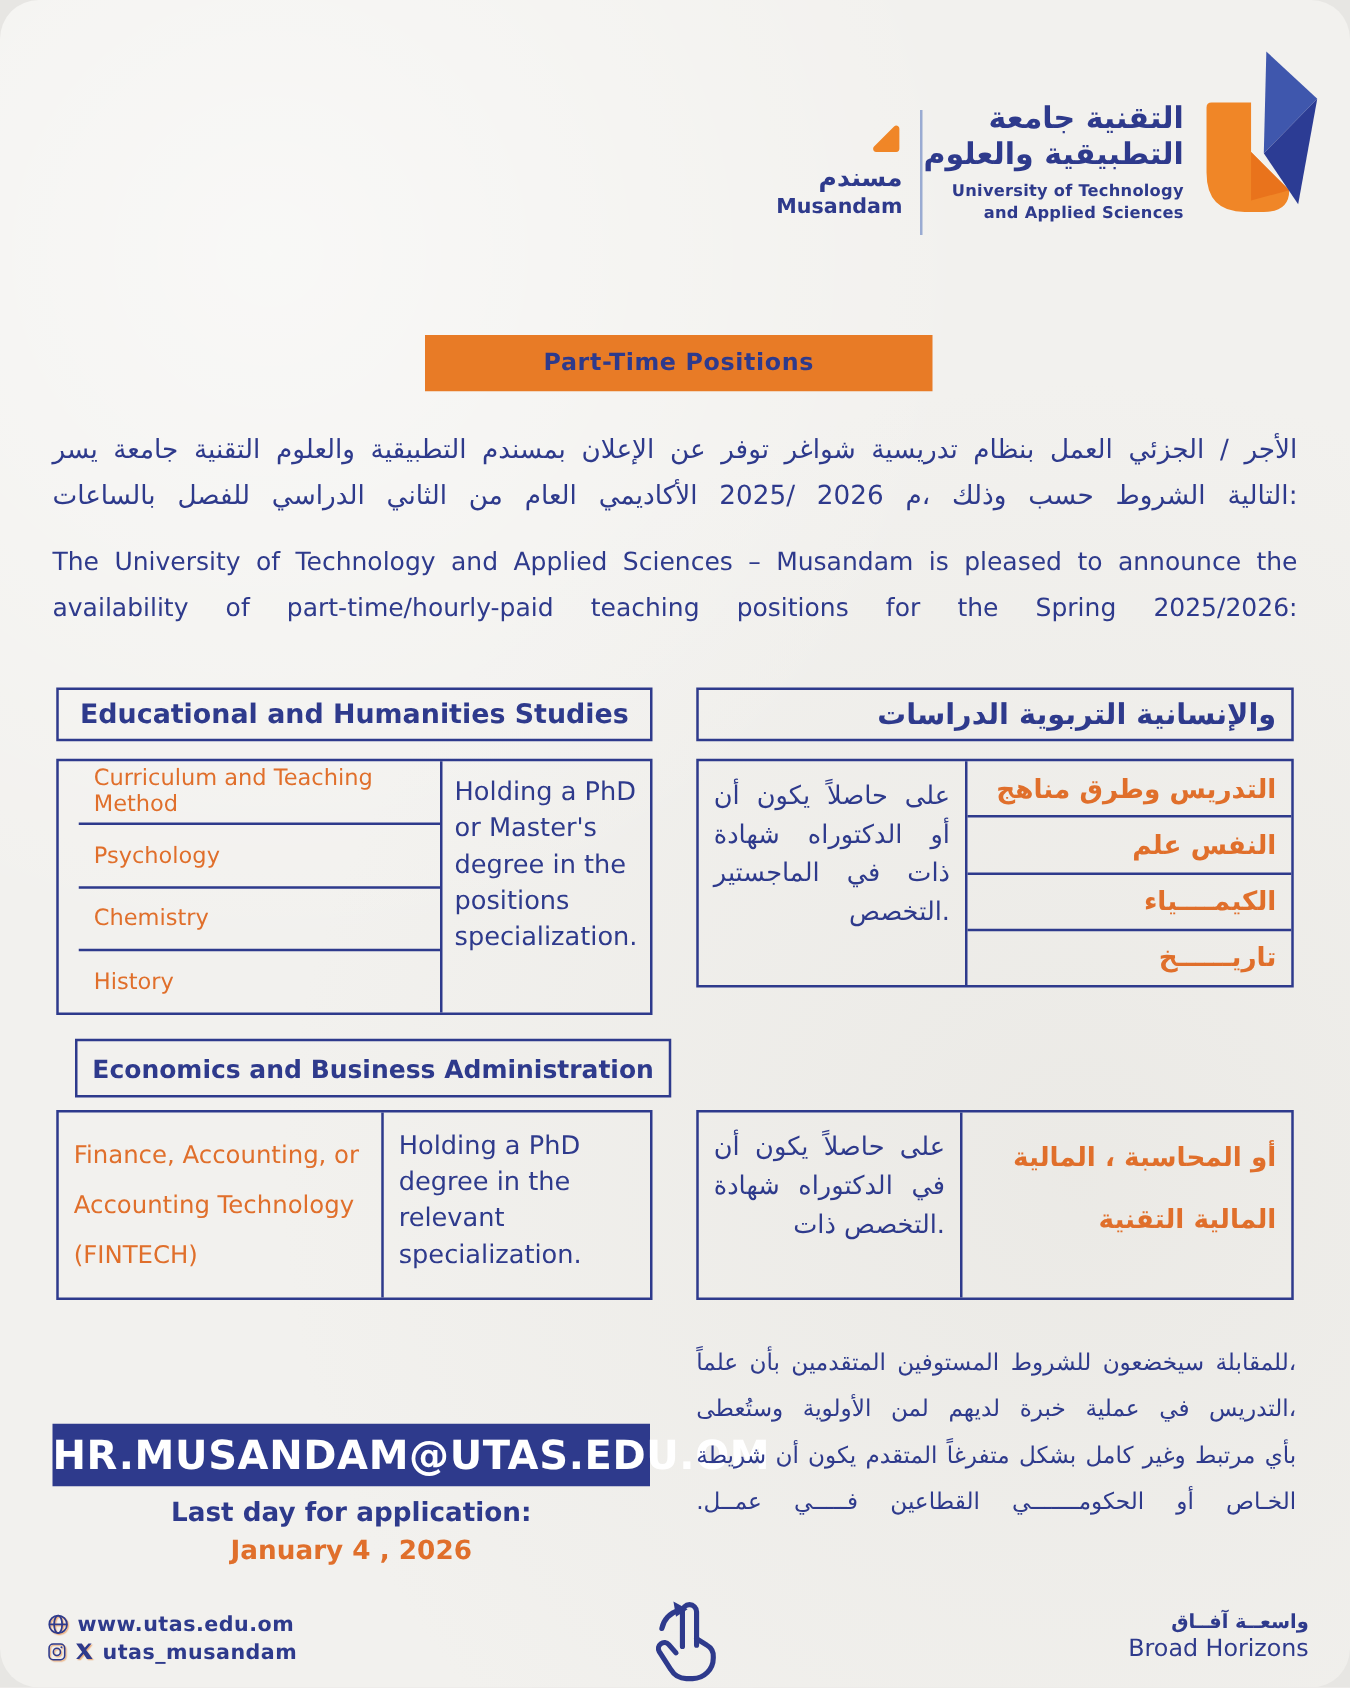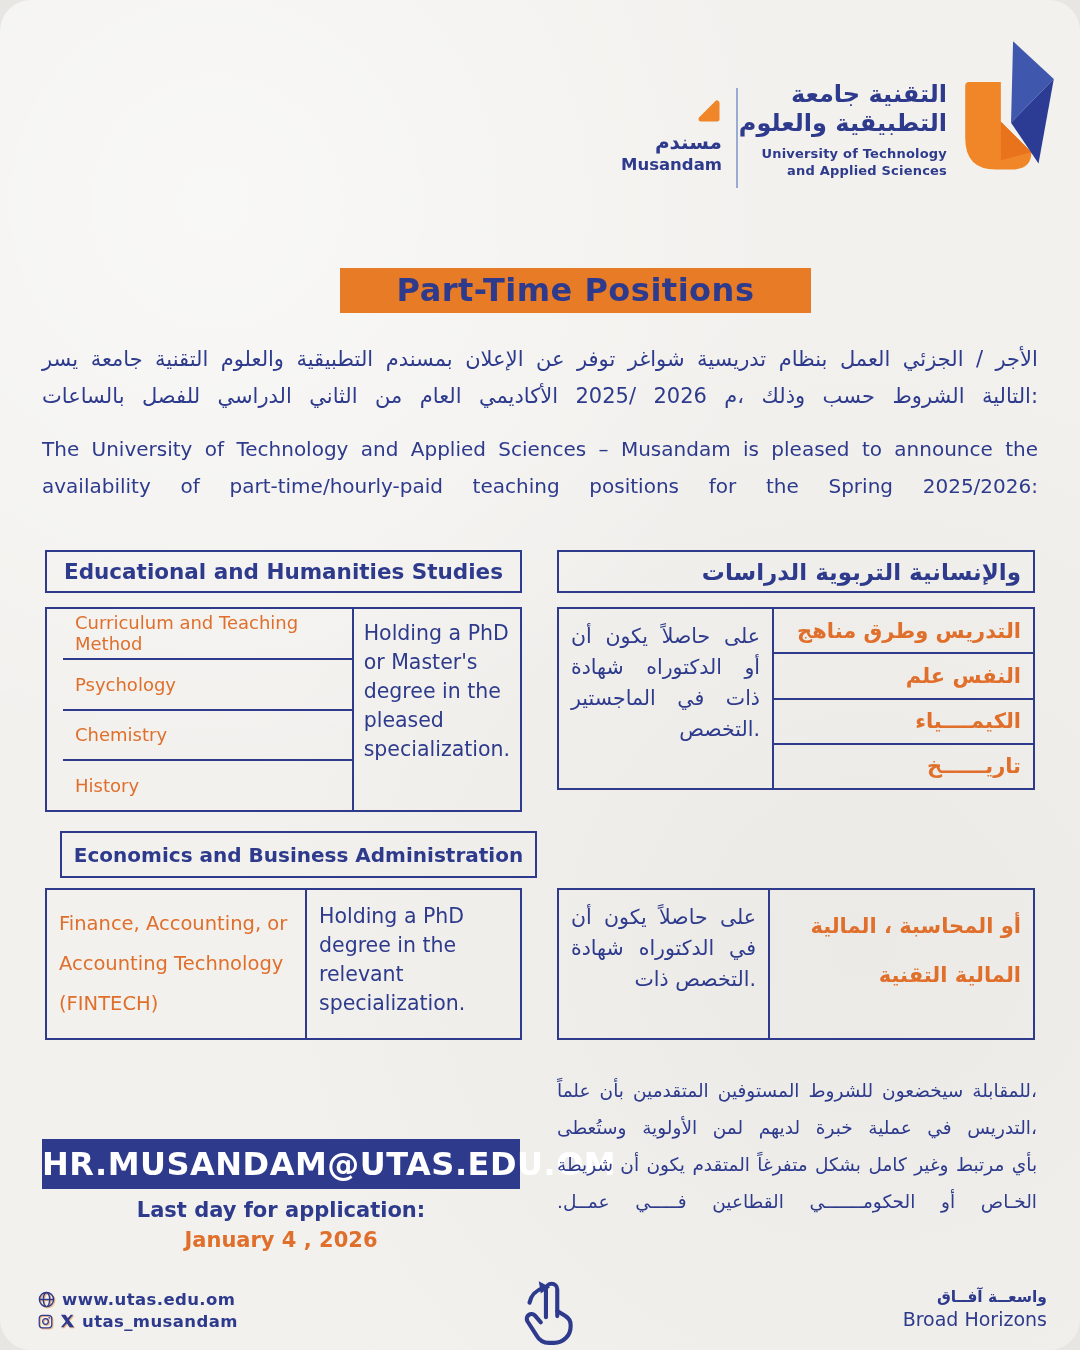--- a/index.html
+++ b/index.html
@@ -16,22 +16,22 @@
   .uni-name{right:133px;top:80px;text-align:right;}
   .uni-ar{font-size:24px;font-weight:bold;line-height:29px;direction:ltr;}
   .uni-en{font-size:13px;font-weight:bold;line-height:17px;margin-top:7px;letter-spacing:.2px;}
   .hdr-divider{left:736px;top:88px;width:2px;height:100px;background:#9aabd2;}
   .branch{right:358px;top:98px;text-align:right;}
   .branch .tri{display:inline-block;}
   .branch-ar{font-size:20px;font-weight:bold;margin-top:2px;}
   .branch-en{font-size:16.5px;font-weight:bold;margin-top:1px;}
 
   
-  .banner{left:340px;top:268px;width:471px;height:45px;background:#e87b26;
-    color:#2e3a8c;font-size:32px;font-weight:bold;text-align:center;line-height:45px;letter-spacing:.5px;}
+  .banner{left:340px;top:268px;width:406px;height:45px;background:#e87b26;
+    color:#2e3a8c;font-size:19px;font-weight:bold;text-align:center;line-height:45px;letter-spacing:.5px;}
 
   
   .intro-ar{left:42px;top:341px;width:996px;font-size:21px;line-height:37px;}
   .intro-en{left:42px;top:431px;width:996px;font-size:20px;line-height:37px;font-weight:500;}
   .jline{text-align:justify;text-align-last:justify;direction:ltr;}
 
   
   .hbox{border:2.5px solid #2e3a8c;display:flex;align-items:center;}
   .hbox.center{justify-content:center;}
   .hbox.rtl-head{justify-content:flex-end;padding-right:12px;}
@@ -132,21 +132,21 @@
   </div>
 
   <div class="abs hbox center h-edu-en">Educational and Humanities Studies</div>
   <div class="abs tbody-box b-edu-en">
     <div class="col-subjects-en">
       <div class="cell">Curriculum and Teaching Method</div>
       <div class="cell">Psychology</div>
       <div class="cell">Chemistry</div>
       <div class="cell">History</div>
     </div>
-    <div class="col-req-en">Holding a PhD or Master's degree in the pleased specialization.</div>
+    <div class="col-req-en">Holding a PhD or Master's degree in the positions specialization.</div>
   </div>
 
   <div class="abs hbox rtl-head h-edu-ar">الدراسات‎ التربوية‎ والإنسانية</div>
   <div class="abs tbody-box b-edu-ar">
     <div class="col-req-ar">أن‎ يكون‎ حاصلاً‎ على‎ شهادة‎ الدكتوراه‎ أو‎ الماجستير‎ في‎ ذات‎ التخصص.</div>
     <div class="col-subjects-ar">
       <div class="cell">مناهج‎ وطرق‎ التدريس</div>
       <div class="cell">علم‎ النفس</div>
       <div class="cell">الكيمــــياء</div>
       <div class="cell">تاريــــــخ</div>

